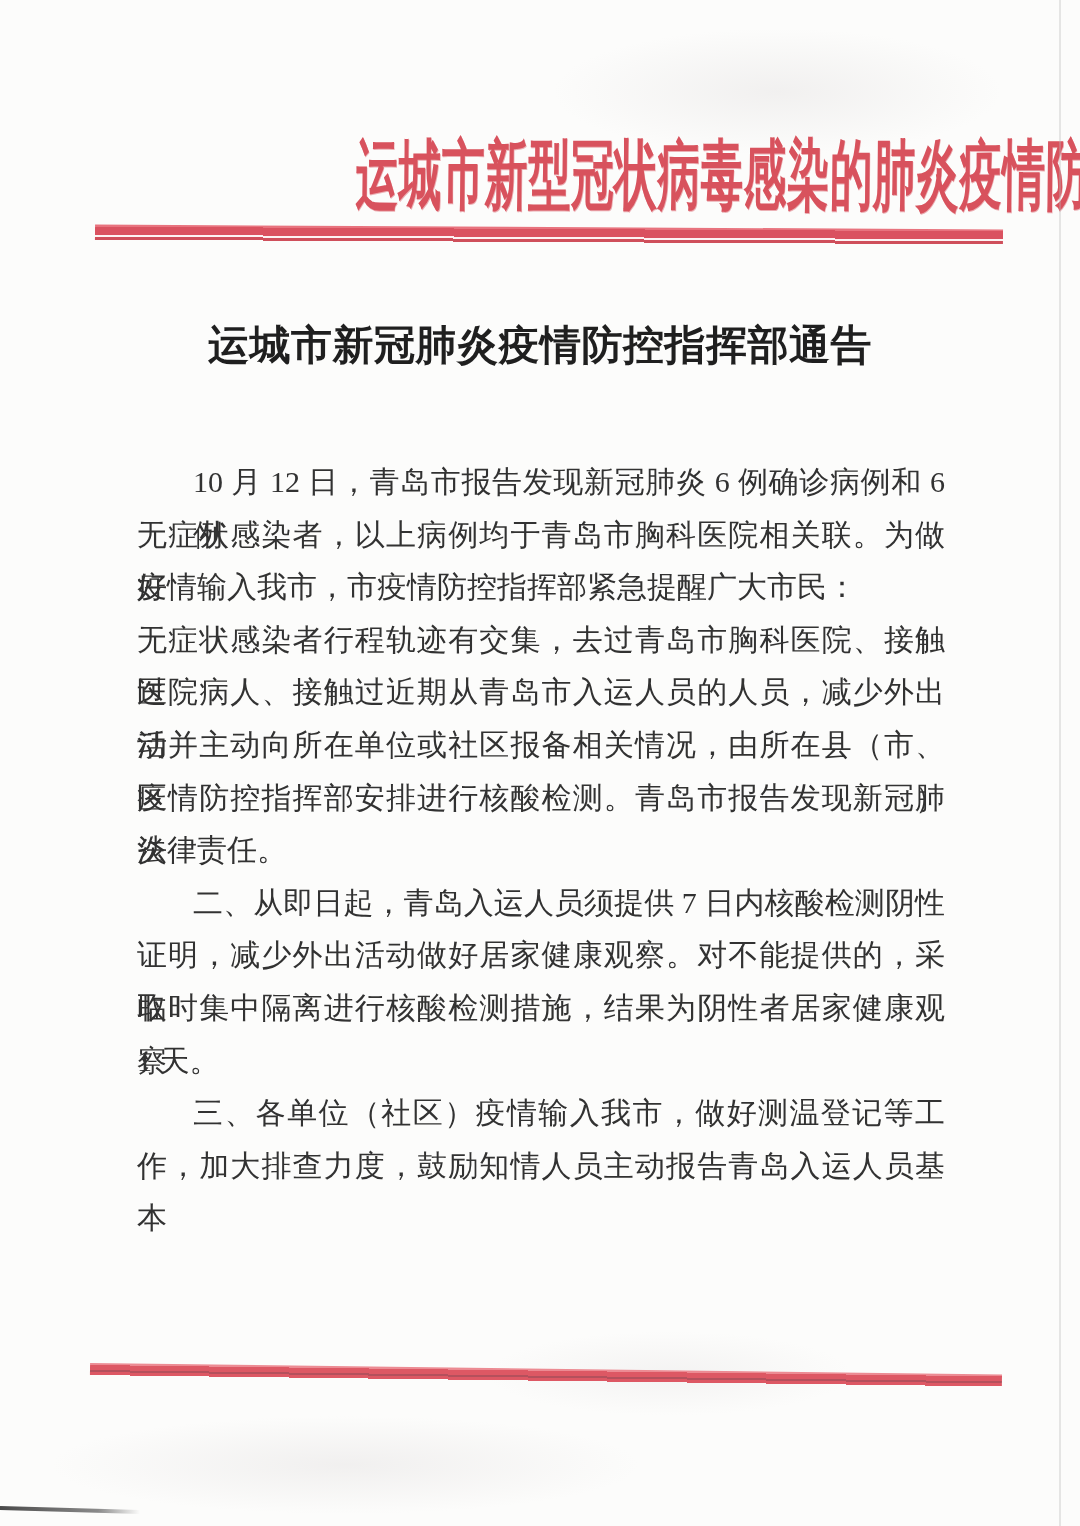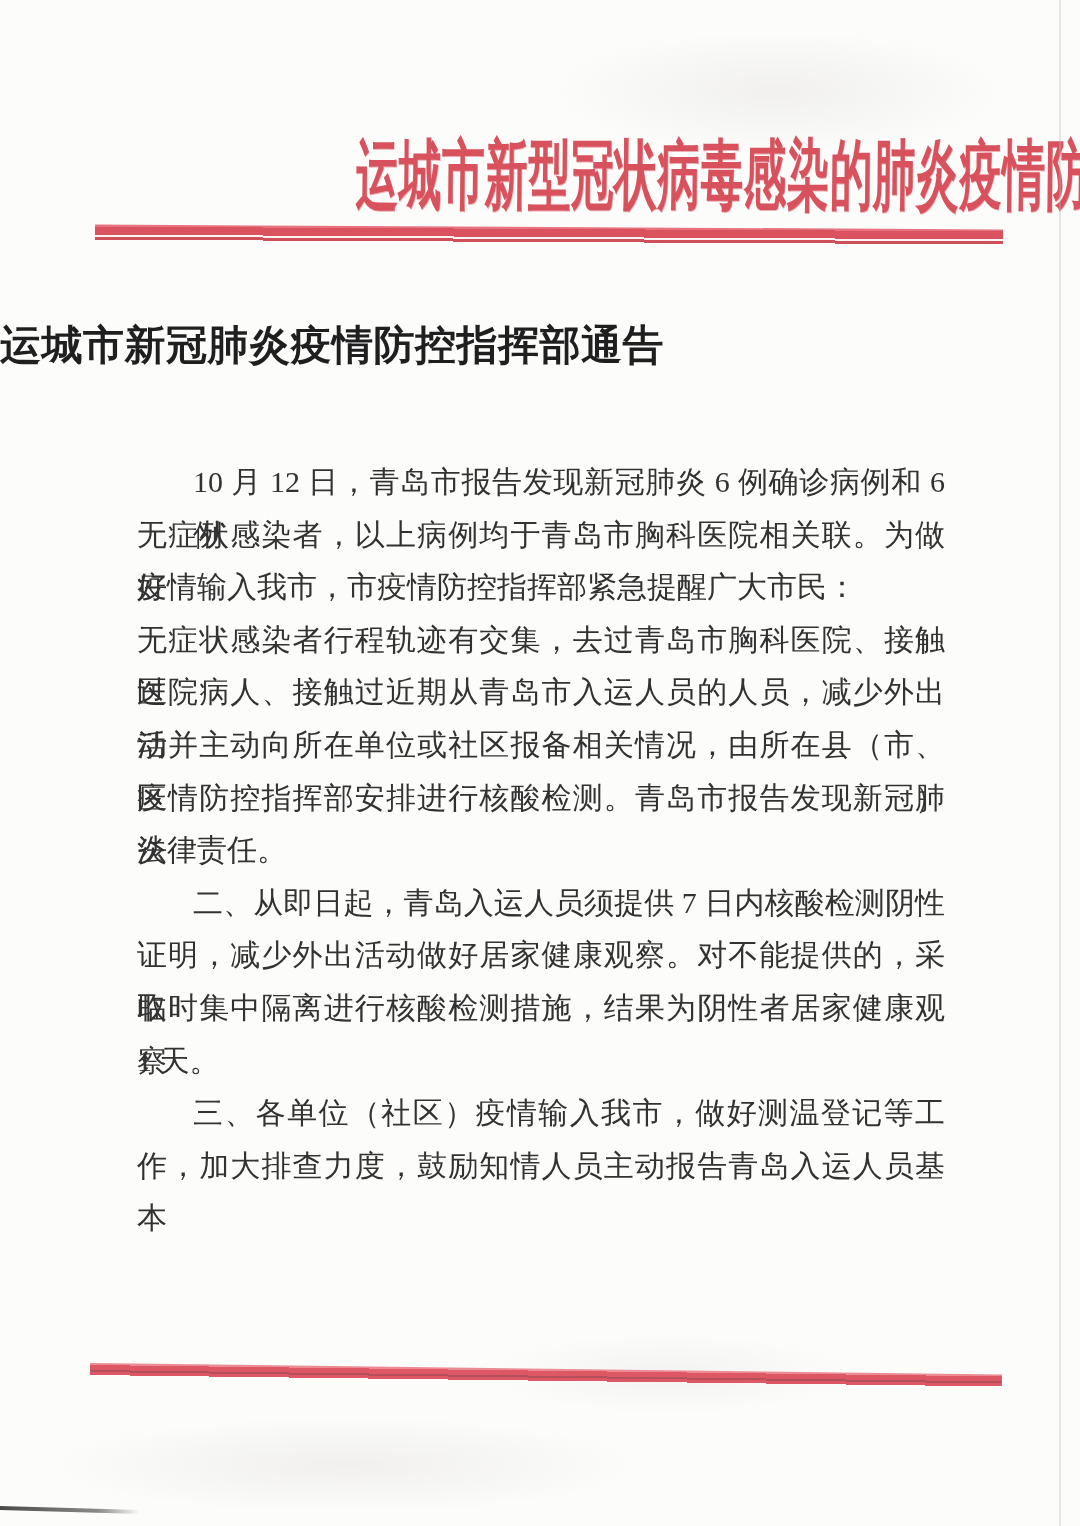--- a/index.html
+++ b/index.html
@@ -44,21 +44,21 @@
       #da5260 2px, #da5260 10px,
       #fdf3f3 10px, #fdf3f3 12px,
       #cf4f5b 12px, #cf4f5b 15px,
       transparent 15px);
   }
 
   
   .notice-title {
     position:absolute; top:318px; left:0; width:100%;
     margin:0;
-    text-align:left;
+    text-align:center;
     font-family:"Liberation Sans","DejaVu Sans",sans-serif;
     font-weight:bold;
     font-size:41px;
     letter-spacing:0.5px;
     color:#1f1f1f;
   }
 
   
   .body-text {
     position:absolute; top:456px; left:137px; width:808px;

